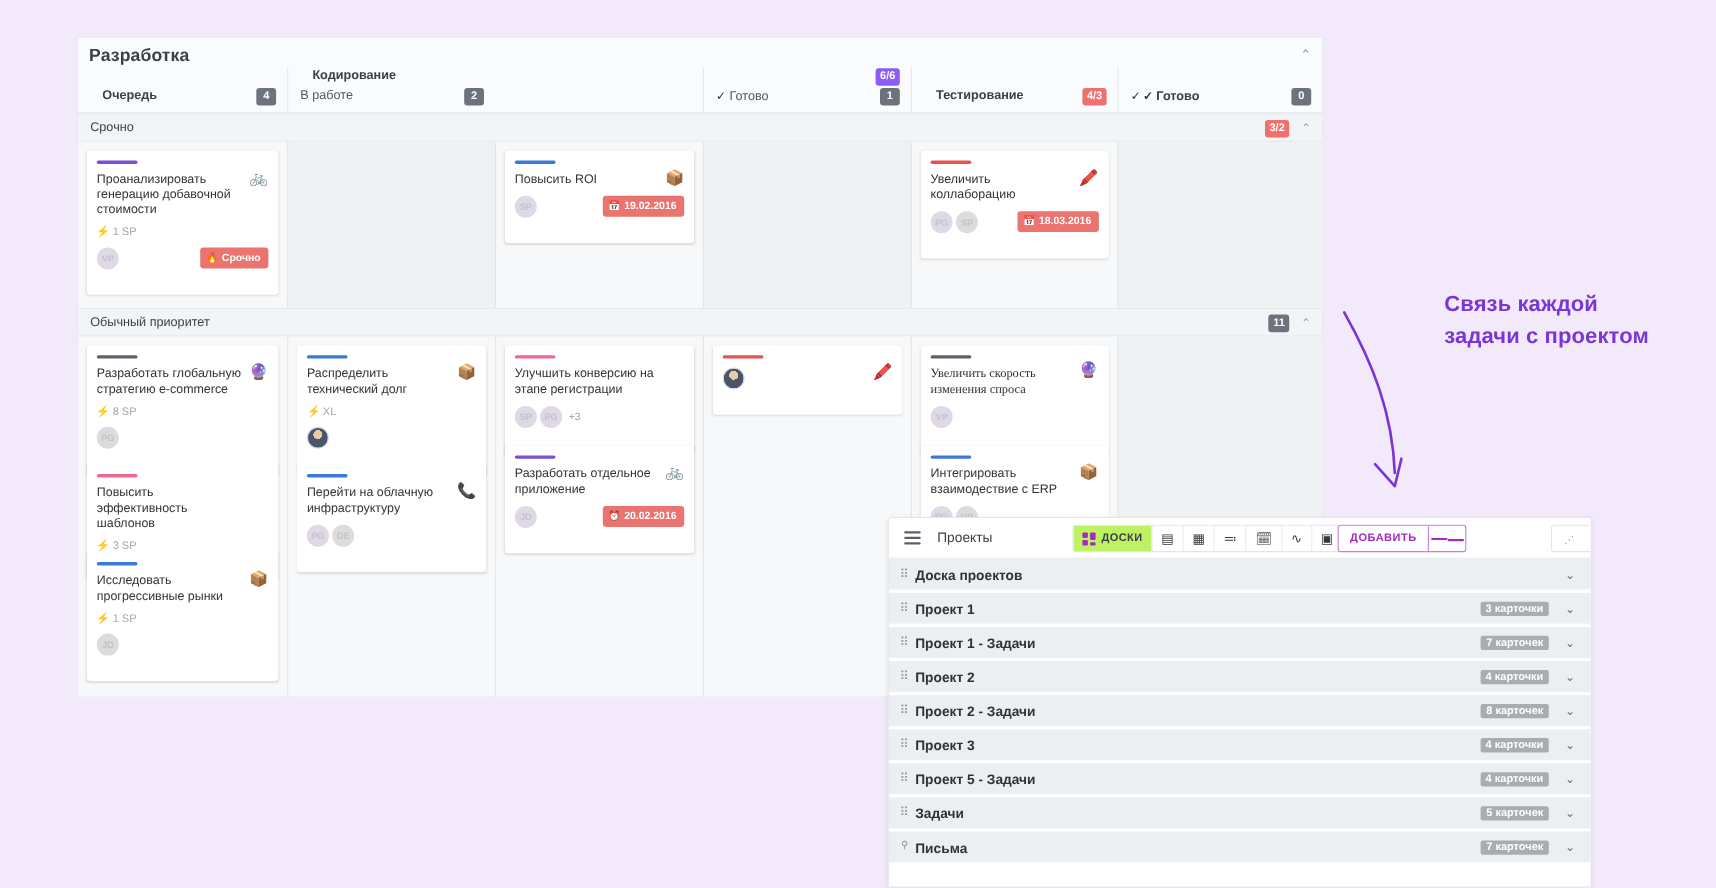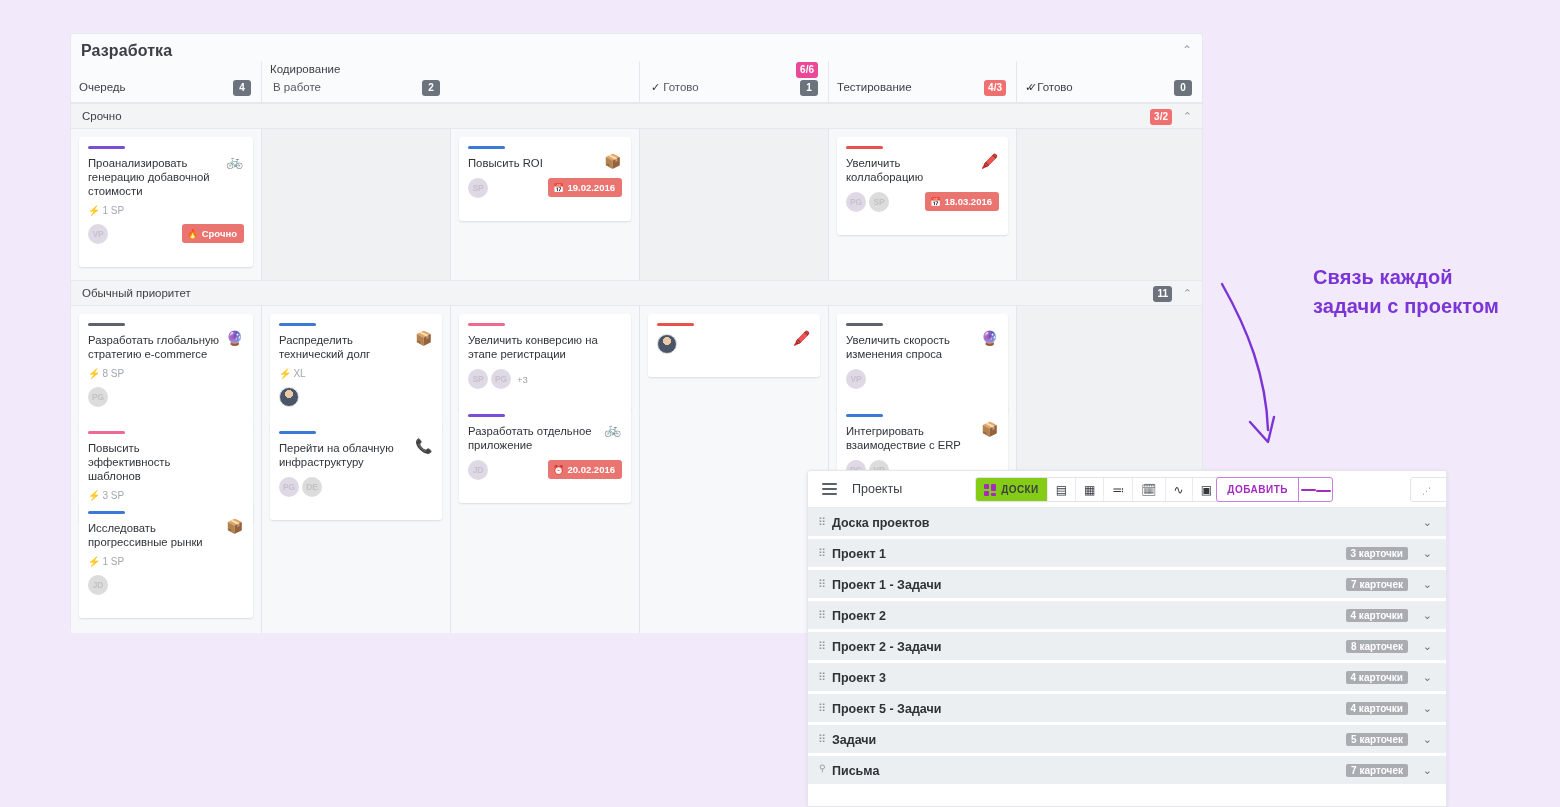--- a/index.html
+++ b/index.html
@@ -34,37 +34,37 @@
     position: absolute; left: 0; top: 27px; right: 0; height: 42px;
     background: #fafbfc;
     border-bottom: 1px solid #e6e8ec;
   }
   .col {
     position: absolute; top: 0; height: 42px;
     border-left: 1px solid #e6e8ec;
   }
   .col:first-child { border-left: none; }
   .col .grp {
-    position: absolute; left: 8px; top: 2px;
-    font-size: 11.5px; font-weight: normal; color: #3b3f46;
+    position: absolute; left: 22px; top: 2px;
+    font-size: 11.5px; font-weight: bold; color: #3b3f46;
     white-space: nowrap;
   }
   .col .sub {
     position: absolute; left: 11px; top: 20px;
     font-size: 11.5px; color: #53585f; white-space: nowrap;
   }
   .col .check { color: #2f3338; font-size: 11px; margin-right: 3px; }
   .badge {
     position: absolute; display: inline-block;
     min-width: 18px; height: 16px; line-height: 16px;
     padding: 0 4px; text-align: center;
     border-radius: 3px; font-size: 10px; font-weight: bold;
     color: #ffffff; background: #6d737c;
   }
-  .badge.orange { background: #ec4899; }
+  .badge.orange { background: #8b5cf6; }
   .badge.red { background: #f0706f; }
   .badge.b-top { top: 1px; }
   .badge.b-sub { top: 19px; }
 
   
   .lane-head {
     position: absolute; left: 0; right: 0; height: 26px;
     background: #f2f4f6; border-bottom: 1px solid #e6e8ec;
     border-top: 1px solid #e6e8ec;
   }
@@ -150,21 +150,21 @@
     position: absolute; right: 225px; top: 6px; height: 25px;
     display: flex; align-items: stretch;
     border: 1px solid #e6e2ea; border-radius: 3px; overflow: hidden;
     background: #fff;
   }
   .viewbar .vb {
     display: flex; align-items: center; justify-content: center;
     padding: 0 8px; border-left: 1px solid #eceaf0; background: #fff;
   }
   .viewbar .vb:first-child { border-left: none; }
-  .viewbar .vb.active { background: #84cc16; }
+  .viewbar .vb.active { background: #bef264; }
   .viewbar .vb .txt {
     font-size: 10px; font-weight: bold; color: #3b3f46; letter-spacing: .4px; margin-left: 5px;
   }
   .sq4 { width: 12px; height: 12px; position: relative; }
   .sq4 i { position: absolute; background: #a32bbf; border-radius: 1px; }
   .sq4 i:nth-child(1){ left:0; top:0; width:5px; height:5px; }
   .sq4 i:nth-child(2){ left:7px; top:0; width:5px; height:7px; }
   .sq4 i:nth-child(3){ left:0; top:7px; width:5px; height:5px; }
   .sq4 i:nth-child(4){ left:7px; top:9px; width:5px; height:3px; }
   .glyph { font-size: 12px; color: #33383f; line-height: 1; }
@@ -345,21 +345,21 @@
               <div class="emo">📞</div>
               <div class="foot">
                 <div class="av" style="left: 0px;">PG</div>
                 <div class="av g" style="left: 23px;">DE</div>
               </div>
             </div>
           </div>
           <div class="lane-col white" style="left: 379px; width: 189px;">
             <div class="card" style="top: 8px;">
               <div class="bar" style="background:#ef6a8e"></div>
-              <div class="ttl">Увеличить конверсию на этапе регистрации</div>
+              <div class="ttl">Улучшить конверсию на этапе регистрации</div>
               <div class="foot">
                 <div class="av" style="left: 0px;">SP</div>
                 <div class="av" style="left: 23px;">PG</div>
                 <div class="plusmore" style="left: 49px;">+3</div>
               </div>
             </div>
             <div class="card" style="top: 99px;">
               <div class="bar" style="background:#7b4fd3"></div>
               <div class="ttl">Разработать отдельное приложение</div>
               <div class="emo">🚲</div>
@@ -372,21 +372,21 @@
           <div class="lane-col white" style="left: 568px; width: 189px;">
             <div class="card" style="top: 8px;">
               <div class="bar" style="background:#e8524d"></div>
               <div class="emo">🖍️</div>
               <div class="foot">
                 <div class="av photo" style="left: 0px;"></div>
               </div>
             </div>
           </div>
           <div class="lane-col white" style="left: 757px; width: 188px;">
-            <div class="card" style="top: 8px;">
+            <div class="card" style="top: 8px; font-family: Liberation Serif, serif;">
               <div class="bar" style="background:#5c636d"></div>
               <div class="ttl">Увеличить скорость изменения спроса</div>
               <div class="emo">🔮</div>
               <div class="foot">
                 <div class="av" style="left: 0px;">VP</div>
               </div>
             </div>
             <div class="card" style="top: 99px;">
               <div class="bar" style="background:#3a79d6"></div>
               <div class="ttl">Интегрировать взаимодествие с ERP</div>

